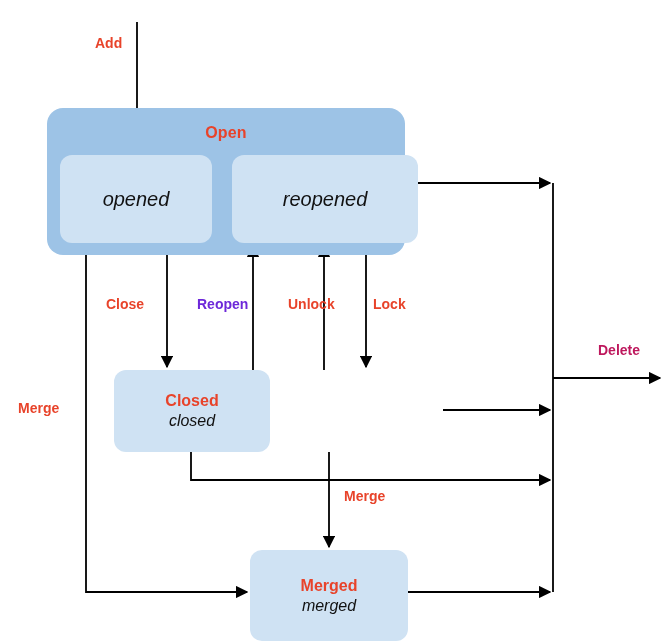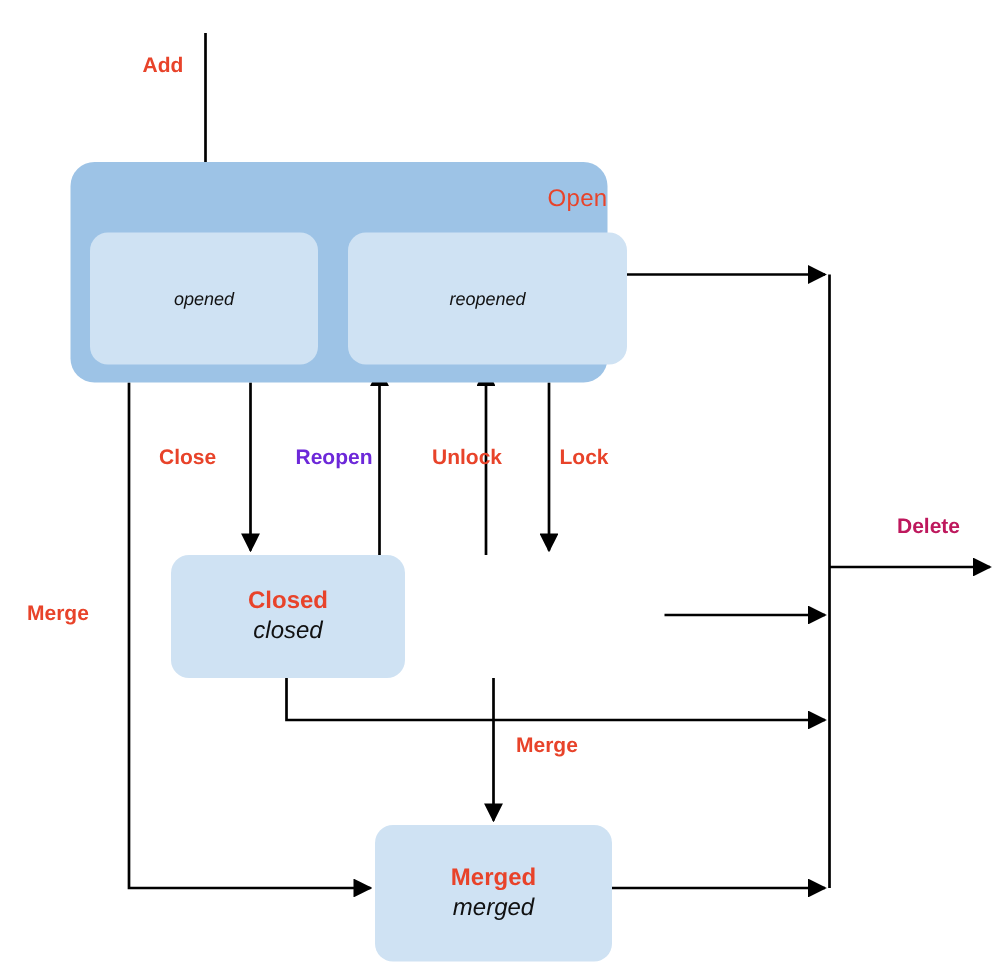--- a/index.html
+++ b/index.html
@@ -27,22 +27,22 @@
   
   .group-box {
     position: absolute;
     border-radius: 16px;
     box-sizing: border-box;
   }
   .group-title {
     position: absolute;
     left: 0;
     right: 0;
-    text-align: right;
-    font-weight: normal;
+    text-align: center;
+    font-weight: bold;
     font-size: 16px;
     letter-spacing: 0.2px;
   }
 
   
   .state-box {
     position: absolute;
     border-radius: 12px;
     box-sizing: border-box;
     display: flex;
@@ -54,21 +54,21 @@
   .state-title {
     font-weight: bold;
     font-size: 16px;
   }
   .state-sub {
     font-style: italic;
     font-size: 16px;
     color: #111111;
   }
   .state-box.plain .state-sub {
-    font-size: 12px;
+    font-size: 20px;
   }
 
   
   .edge-label {
     position: absolute;
     font-weight: bold;
     font-size: 14px;
     white-space: nowrap;
   }
 </style>

